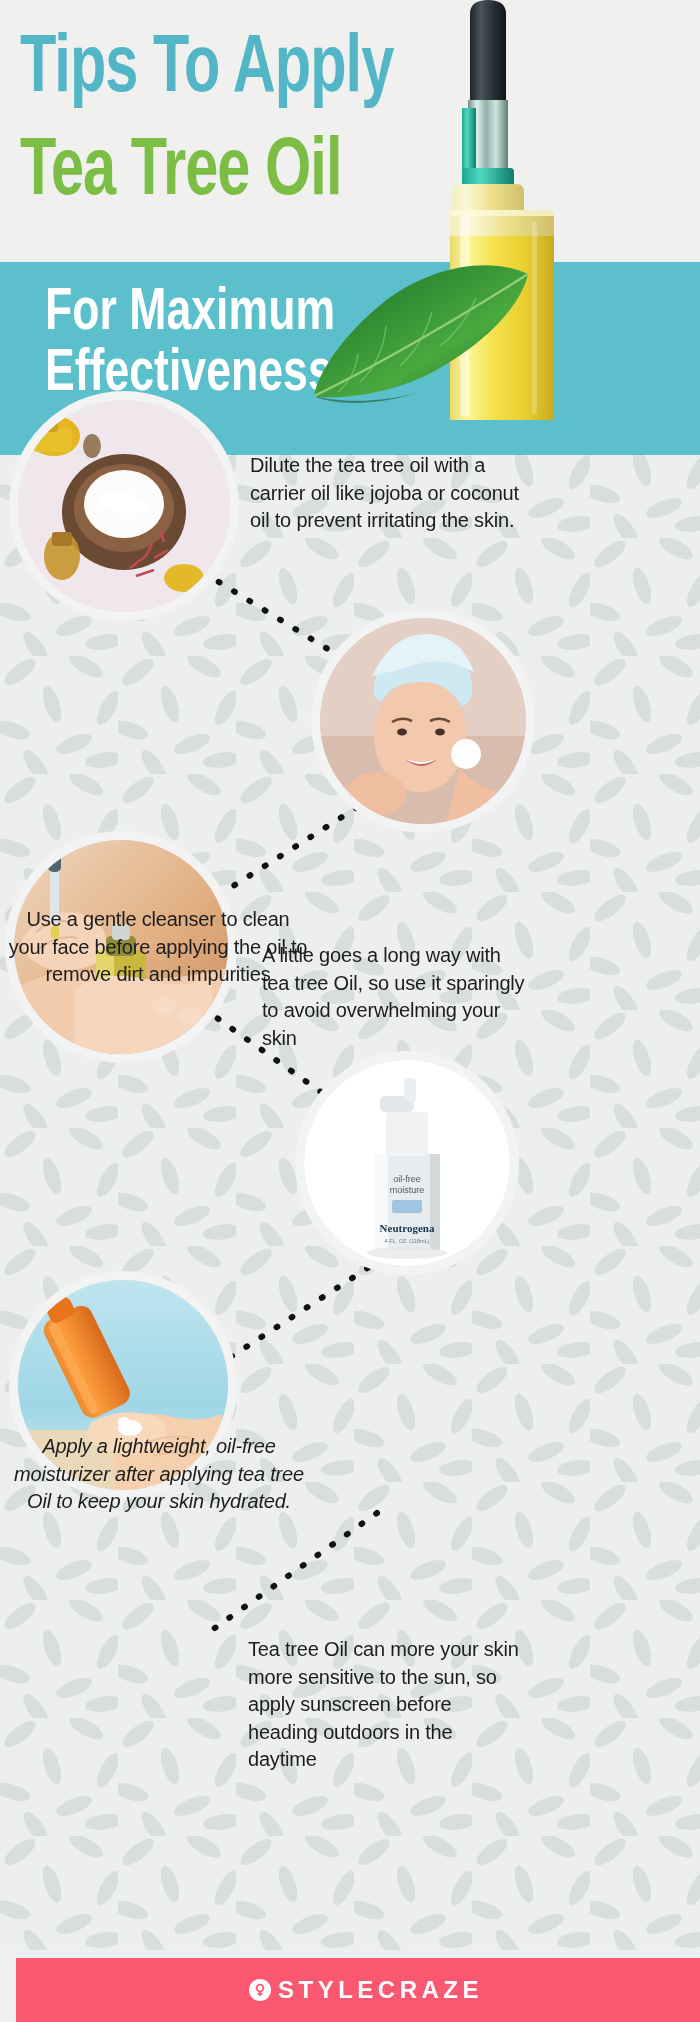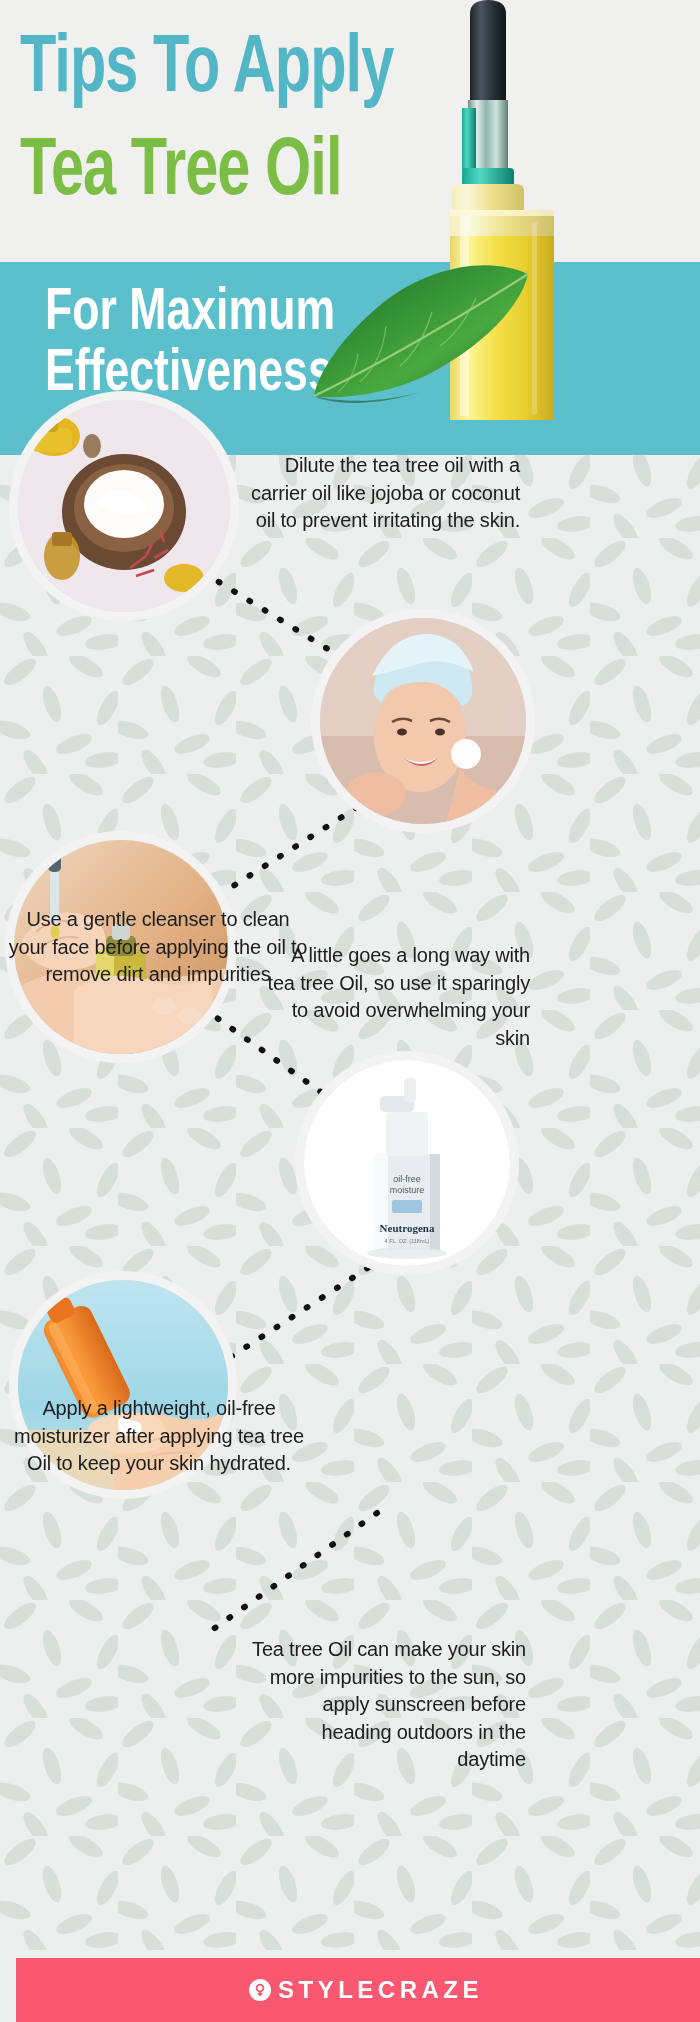--- a/index.html
+++ b/index.html
@@ -117,21 +117,21 @@
 
   
   .tip-text {
     position: absolute;
     font-size: 20px;
     line-height: 1.38;
     color: #1d1d1d;
     letter-spacing: -0.2px;
     z-index: 7;
   }
-  .tip-text.right { text-align: right; }
+  .tip-text.right { text-align: left; }
   .tip-text.left  { text-align: center; }
 
   
   .connector { position: absolute; z-index: 4; }
 
   
   .footer {
     position: absolute;
     left: 16px; bottom: 0;
     width: 700px; height: 64px;
@@ -376,21 +376,21 @@
       <rect x="76" y="36" width="34" height="16" rx="5" fill="#e4e8ea"></rect>
       <rect x="100" y="18" width="12" height="24" rx="4" fill="#eceff1"></rect>
       <text x="103" y="122" text-anchor="middle" font-family="Liberation Sans, sans-serif" font-size="9" fill="#4a5a66">oil-free</text>
       <text x="103" y="133" text-anchor="middle" font-family="Liberation Sans, sans-serif" font-size="9" fill="#4a5a66">moisture</text>
       <rect x="88" y="140" width="30" height="13" rx="2" fill="#9fc5e0"></rect>
       <text x="103" y="172" text-anchor="middle" font-family="Liberation Serif, serif" font-size="11" font-weight="bold" fill="#17344d">Neutrogena</text>
       <text x="103" y="183" text-anchor="middle" font-family="Liberation Sans, sans-serif" font-size="5.5" fill="#6a7a86">4 FL. OZ. (118mL)</text>
       <ellipse cx="103" cy="193" rx="40" ry="6" fill="#e2e6e8" opacity="0.7"></ellipse>
     </svg>
   </div>
-  <div class="tip-text left" style="left:14px; top:1395px; width:290px;">Apply a lightweight, oil-free moisturizer after applying tea tree Oil to keep your skin hydrated.</div>
+  <div class="tip-text left" style="left:14px; top:1433px; width:290px;font-style:italic;">Apply a lightweight, oil-free moisturizer after applying tea tree Oil to keep your skin hydrated.</div>
 
   <div class="photo" style="left:18px; top:1280px; width:210px; height:210px;">
     <svg width="210" height="210" viewBox="0 0 210 210" xmlns="http://www.w3.org/2000/svg">
       <defs>
         <linearGradient id="skyg" x1="0" y1="0" x2="0" y2="1">
           <stop offset="0%" stop-color="#bfe5ef"></stop>
           <stop offset="60%" stop-color="#9fd6e6"></stop>
           <stop offset="100%" stop-color="#cfe9ee"></stop>
         </linearGradient>
         <linearGradient id="orangeg" x1="0" y1="0" x2="1" y2="0">
@@ -409,21 +409,21 @@
       <path d="M96 150 q22 -22 54 -14 q30 8 54 -2 l0 76 l-108 0 z" fill="#f5cfae"></path>
       <path d="M74 142 q30 -16 62 -6 q10 4 12 16 q2 16 -20 20 q-34 6 -52 -8 q-12 -10 -2 -22 z" fill="#f9d9bc"></path>
       <ellipse cx="112" cy="148" rx="12" ry="8" fill="#fdfdfd"></ellipse>
       <ellipse cx="106" cy="142" rx="6" ry="5" fill="#ffffff"></ellipse>
       <g stroke="#e8bfa0" stroke-width="2" fill="none" opacity="0.8">
         <path d="M130 162 q22 -8 42 -4"></path>
         <path d="M134 176 q24 -6 44 -2"></path>
       </g>
     </svg>
   </div>
-  <div class="tip-text right" style="left:248px; top:1636px; width:278px;">Tea tree Oil can make your skin more impurities to the sun, so apply sunscreen before heading outdoors in the daytime</div>
+  <div class="tip-text right" style="left:248px; top:1636px; width:278px;">Tea tree Oil can more your skin more sensitive to the sun, so apply sunscreen before heading outdoors in the daytime</div>
 
   <div class="footer">
     <span class="footer-logo-mark">
       <svg width="14" height="14" viewBox="0 0 14 14" xmlns="http://www.w3.org/2000/svg">
         <circle cx="7" cy="5" r="3.4" fill="none" stroke="#fa5771" stroke-width="1.8"></circle>
         <line x1="7" y1="8.4" x2="7" y2="13" stroke="#fa5771" stroke-width="1.8"></line>
         <line x1="4.6" y1="10.8" x2="9.4" y2="10.8" stroke="#fa5771" stroke-width="1.8"></line>
       </svg>
     </span>
     <span class="footer-name">STYLECRAZE</span>

